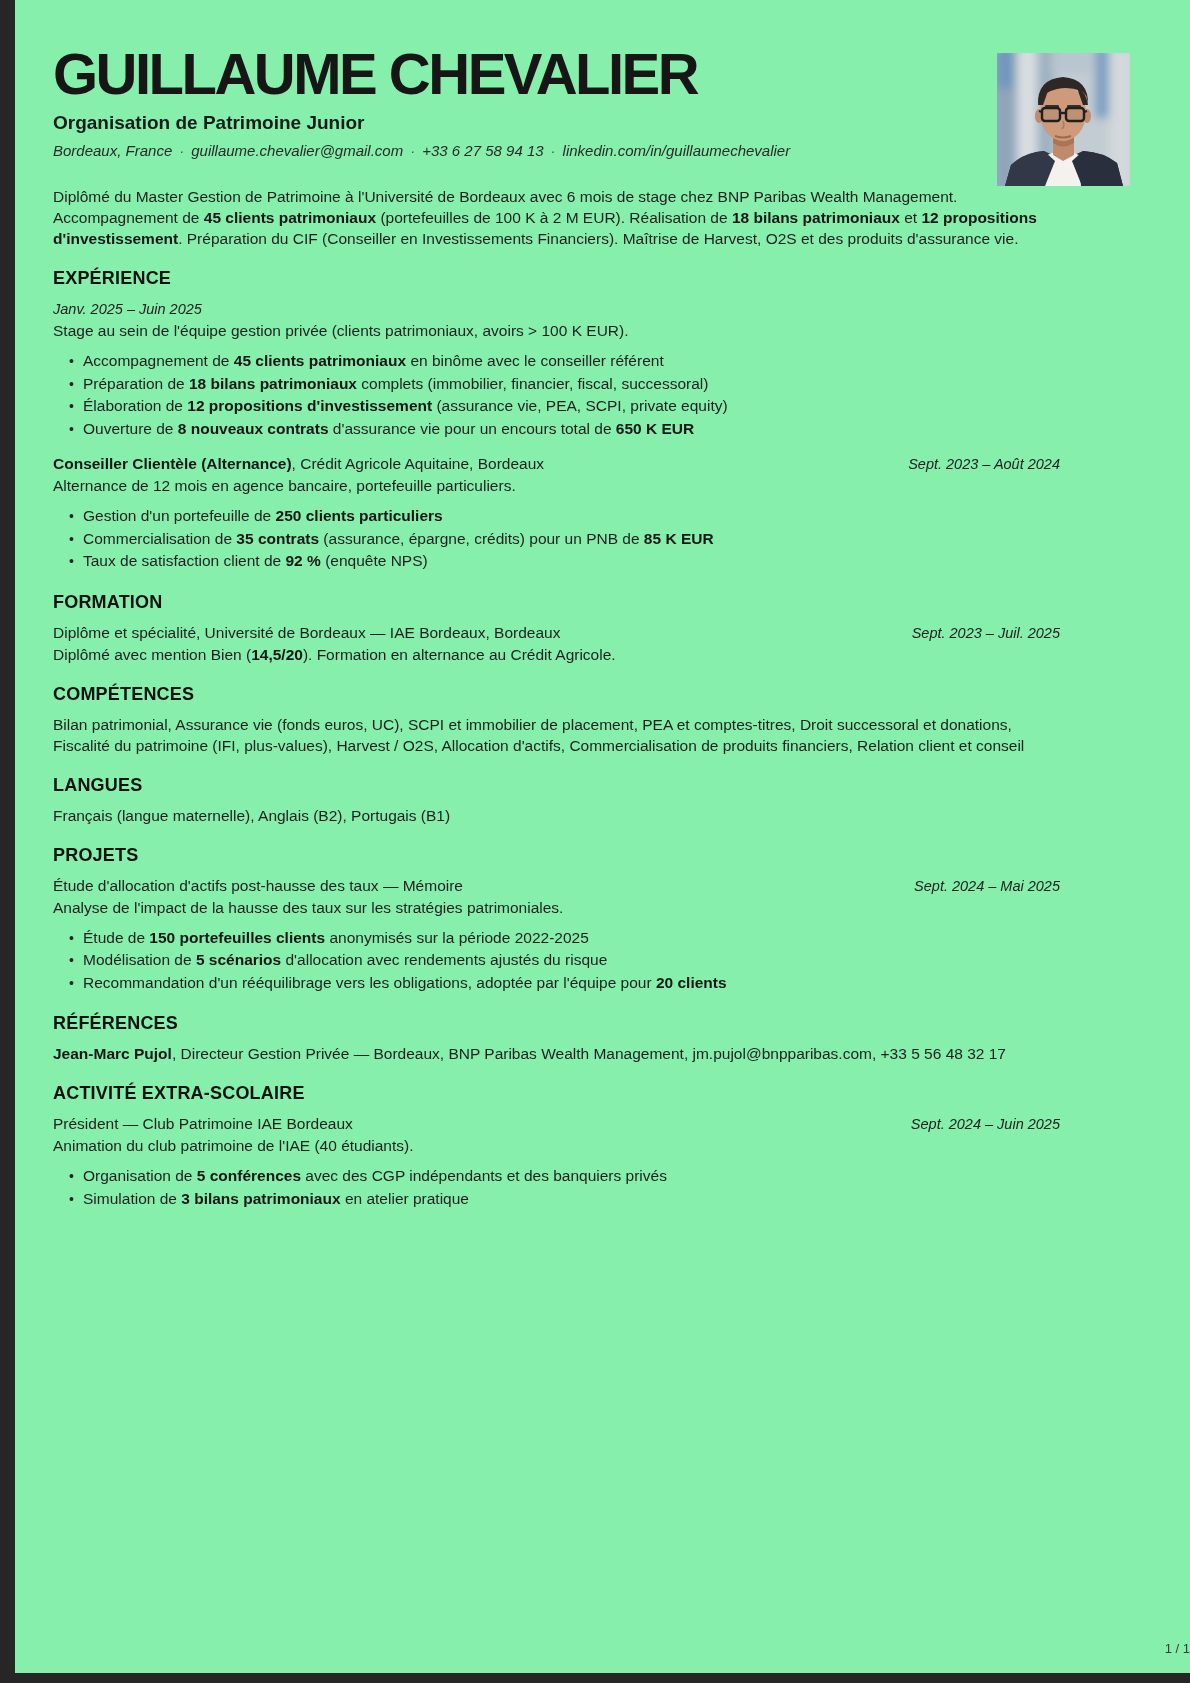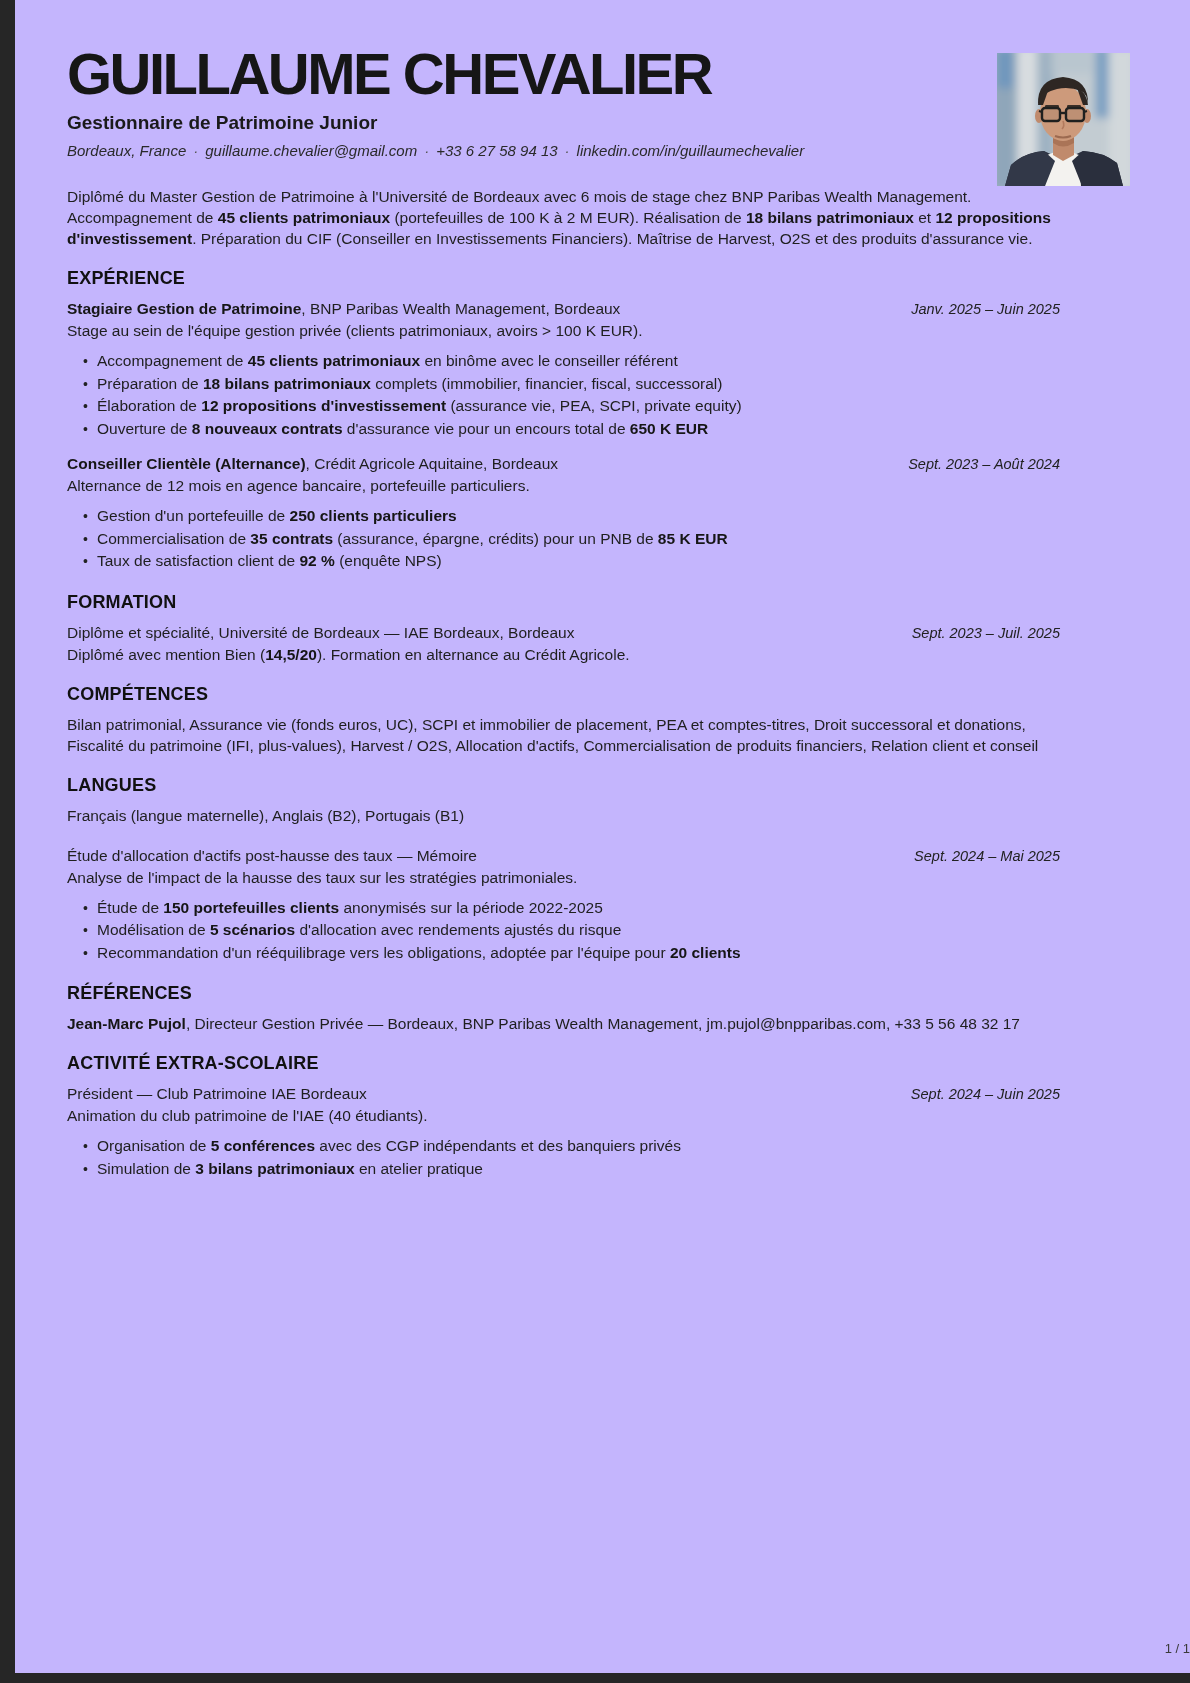--- a/index.html
+++ b/index.html
@@ -7,23 +7,23 @@
     width:1190px;height:1683px;
     background:#262626;
     font-family:"Liberation Sans", sans-serif;
     color:#1c1c1c;
     overflow:hidden;
     position:relative;
   }
   .page{
     position:absolute;left:15px;top:0;
     width:1175px;height:1673px;
-    background:#c4b5fd;
+    background:#86efac;
     box-sizing:border-box;
-    padding:44px 130px 0 52px;
+    padding:44px 130px 0 38px;
   }
   
   .name{
     font-size:58px;line-height:1.02;font-weight:700;
     letter-spacing:-2.5px;color:#161616;margin:0;
   }
   .role-title{
     font-size:19px;font-weight:700;color:#1a1a1a;margin-top:9px;
   }
   .contact-line{
@@ -75,21 +75,21 @@
     position:absolute;bottom:17px;left:0;width:100%;
     text-align:right;font-size:13px;color:#3a3a3a;
   }
 </style>
 </head>
 <body>
 
 <div class="page">
 
   <h1 class="name">GUILLAUME CHEVALIER</h1>
-  <div class="role-title">Gestionnaire de Patrimoine Junior</div>
+  <div class="role-title">Organisation de Patrimoine Junior</div>
   <div class="contact-line"><span>Bordeaux, France</span><span class="dot">·</span><span>guillaume.chevalier@gmail.com</span><span class="dot">·</span><span>+33 6 27 58 94 13</span><span class="dot">·</span><span>linkedin.com/in/guillaumechevalier</span></div>
 
   <div class="photo-box">
     <svg width="133" height="133" viewBox="0 0 133 133">
       <defs>
         <filter id="bgblur" x="-20%" y="-20%" width="140%" height="140%">
           <feGaussianBlur stdDeviation="4"></feGaussianBlur>
         </filter>
       </defs>
 
@@ -136,21 +136,20 @@
     </svg>
   </div>
 
   <p class="summary"><span>Diplômé du Master Gestion de Patrimoine à l'Université de Bordeaux avec 6 mois de stage chez BNP Paribas Wealth Management. Accompagnement de </span><b>45 clients patrimoniaux</b><span> (portefeuilles de 100 K à 2 M EUR). Réalisation de </span><b>18 bilans patrimoniaux</b><span> et </span><b>12 propositions d'investissement</b><span>. Préparation du CIF (Conseiller en Investissements Financiers). Maîtrise de Harvest, O2S et des produits d'assurance vie.</span></p>
 
   <div>
       <section class="resume-section">
         <h2 class="section-heading">EXPÉRIENCE</h2>
         <div class="entry">
           <div class="entry-head">
-            <div class="entry-title"><b>Stagiaire Gestion de Patrimoine</b><span>, BNP Paribas Wealth Management, Bordeaux</span></div>
             <span class="entry-date">Janv. 2025 – Juin 2025</span>
           </div>
           <div class="entry-sub"><span>Stage au sein de l'équipe gestion privée (clients patrimoniaux, avoirs &gt; 100 K EUR).</span></div>
           <ul class="bullets">
             <li><span>Accompagnement de </span><b>45 clients patrimoniaux</b><span> en binôme avec le conseiller référent</span></li>
             <li><span>Préparation de </span><b>18 bilans patrimoniaux</b><span> complets (immobilier, financier, fiscal, successoral)</span></li>
             <li><span>Élaboration de </span><b>12 propositions d'investissement</b><span> (assurance vie, PEA, SCPI, private equity)</span></li>
             <li><span>Ouverture de </span><b>8 nouveaux contrats</b><span> d'assurance vie pour un encours total de </span><b>650 K EUR</b></li>
           </ul>
         </div>
@@ -187,20 +186,21 @@
       </section>
       <section class="resume-section">
         <h2 class="section-heading">LANGUES</h2>
         <div class="entry">
           <div class="entry-head">
             <div class="entry-title"><span>Français (langue maternelle), Anglais (B2), Portugais (B1)</span></div>
           </div>
         </div>
       </section>
       <section class="resume-section">
+        <h2 class="section-heading">PROJETS</h2>
         <div class="entry">
           <div class="entry-head">
             <div class="entry-title"><span>Étude d'allocation d'actifs post-hausse des taux — Mémoire</span></div>
             <span class="entry-date">Sept. 2024 – Mai 2025</span>
           </div>
           <div class="entry-sub"><span>Analyse de l'impact de la hausse des taux sur les stratégies patrimoniales.</span></div>
           <ul class="bullets">
             <li><span>Étude de </span><b>150 portefeuilles clients</b><span> anonymisés sur la période 2022-2025</span></li>
             <li><span>Modélisation de </span><b>5 scénarios</b><span> d'allocation avec rendements ajustés du risque</span></li>
             <li><span>Recommandation d'un rééquilibrage vers les obligations, adoptée par l'équipe pour </span><b>20 clients</b></li>

